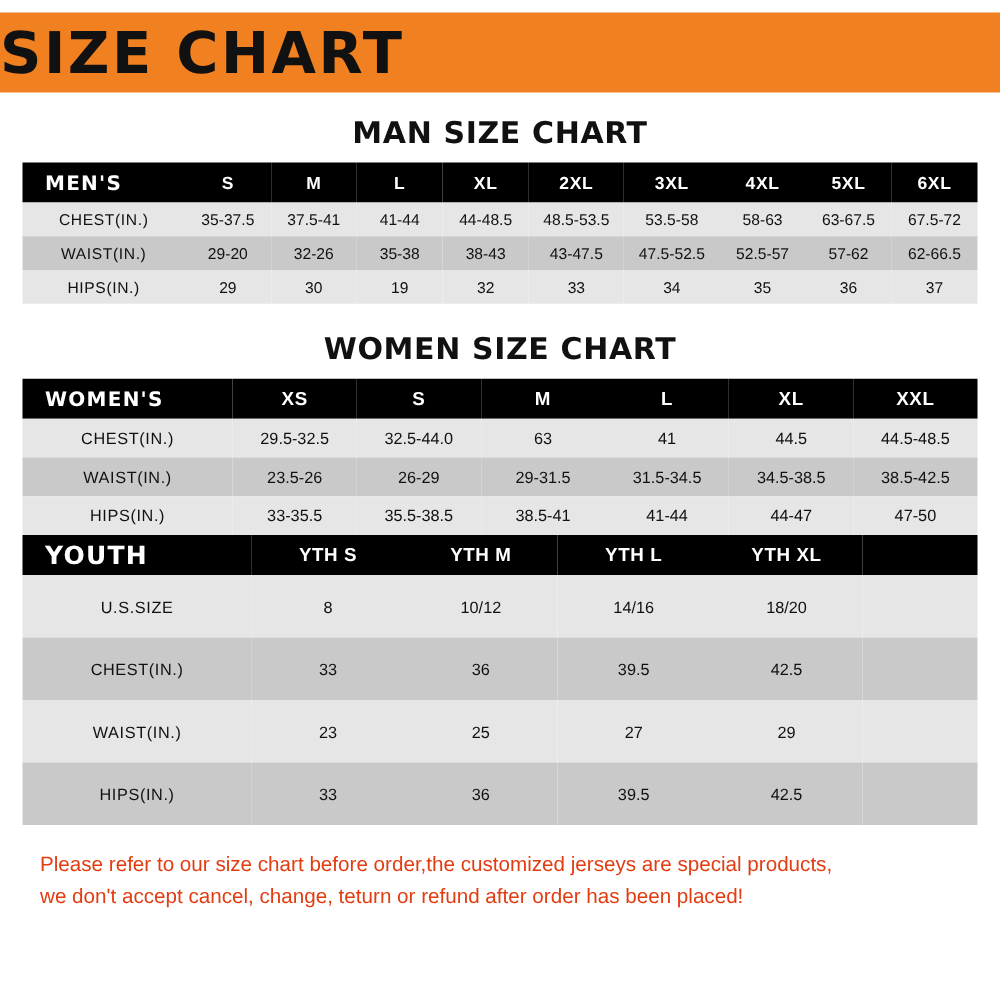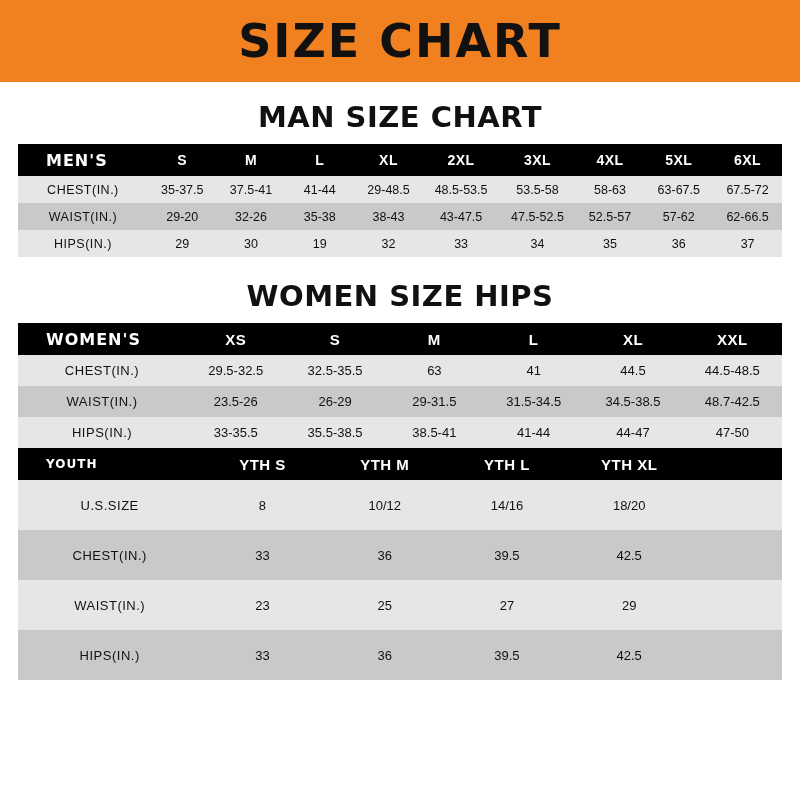--- a/index.html
+++ b/index.html
@@ -13,45 +13,46 @@
     position: relative;
     width: 800px; height: 800px;
     background: #ffffff;
     overflow: hidden;
   }
 
   
   .banner {
     position: relative;
     width: 800px;
-    height: 82px;
+    height: 64px;
     background: #f08020;
     display: flex;
     align-items: center;
-    justify-content: center;
+    justify-content: flex-start;
+    margin-top: 10px;
   }
   .banner-title {
     font-family: "DejaVu Sans", sans-serif;
     font-weight: bold;
     font-size: 46px;
     letter-spacing: 2px;
     color: #111111;
     line-height: 1;
     text-align: center;
   }
 
   .content {
     padding: 0 18px;
   }
 
   .section-title {
     text-align: center;
     font-family: "DejaVu Sans", sans-serif;
     font-weight: bold;
-    font-size: 29px;
+    font-size: 24px;
     color: #111111;
     letter-spacing: 0.5px;
   }
   .t-man   { margin-top: 18px; margin-bottom: 10px; }
   .t-women { margin-top: 22px; margin-bottom: 10px; }
   .t-youth { margin-top: 24px; margin-bottom: 10px; }
 
   table.sz {
     width: 100%;
     border-collapse: collapse;
@@ -70,21 +71,21 @@
   table.sz thead tr { background: #000000; }
   table.sz thead th {
     color: #ffffff;
     font-weight: bold;
     font-size: 14px;
     height: 32px;
     letter-spacing: 0.5px;
   }
   table.sz thead th.rowlabel {
     text-align: left;
-    padding-left: 28px;
+    padding-left: 18px;
     font-size: 16px;
     letter-spacing: 1px;
     font-family: "DejaVu Sans", sans-serif;
   }
   
   table.sz tbody tr:nth-child(odd)  { background: #e6e6e6; }
   table.sz tbody tr:nth-child(even) { background: #c9c9c9; }
   table.sz tbody td.rowlabel {
     font-weight: normal;
     letter-spacing: 0.5px;
@@ -94,21 +95,21 @@
   
   table.women thead th { font-size: 15px; margin-left: 43px; }
   table.women tbody td { font-size: 13px; height: 31px; }
   table.women tbody td.rowlabel { font-size: 13px; }
   table.women thead th.rowlabel { font-size: 16px; }
 
   
   table.youth thead th { font-size: 15px; }
   table.youth tbody td { font-size: 13px; height: 50px; }
   table.youth tbody td.rowlabel { font-size: 13px; }
-  table.youth thead th.rowlabel { font-size: 12px; }
+  table.youth thead th.rowlabel { font-size: 20px; }
 
   .footer-note {
     margin-top: 20px;
     padding: 0 14px;
     color: #e23c11;
     font-size: 16.5px;
     line-height: 1.5;
     text-align: left;
   }
   .footer-note div { white-space: nowrap; }
@@ -151,21 +152,21 @@
           <th>5XL</th>
           <th>6XL</th>
         </tr>
       </thead>
       <tbody>
         <tr>
           <td class="rowlabel">CHEST(IN.)</td>
           <td>35-37.5</td>
           <td>37.5-41</td>
           <td>41-44</td>
-          <td>29-48.5</td>
+          <td>44-48.5</td>
           <td>48.5-53.5</td>
           <td>53.5-58</td>
           <td>58-63</td>
           <td>63-67.5</td>
           <td>67.5-72</td>
         </tr>
         <tr>
           <td class="rowlabel">WAIST(IN.)</td>
           <td>29-20</td>
           <td>32-26</td>
@@ -185,21 +186,21 @@
           <td>32</td>
           <td>33</td>
           <td>34</td>
           <td>35</td>
           <td>36</td>
           <td>37</td>
         </tr>
       </tbody>
     </table>
 
-    <div class="section-title t-women">WOMEN SIZE HIPS</div>
+    <div class="section-title t-women">WOMEN SIZE CHART</div>
     <table class="sz women">
       <colgroup>
         <col style="width:22%">
           <col style="width:13%">
           <col style="width:13%">
           <col style="width:13%">
         <col style="width:13%">
           <col style="width:13%">
           <col style="width:13%">
       </colgroup>
@@ -211,34 +212,34 @@
           <th>M</th>
           <th>L</th>
           <th>XL</th>
           <th>XXL</th>
         </tr>
       </thead>
       <tbody>
         <tr>
           <td class="rowlabel">CHEST(IN.)</td>
           <td>29.5-32.5</td>
-          <td>32.5-35.5</td>
+          <td>32.5-44.0</td>
           <td>63</td>
           <td>41</td>
           <td>44.5</td>
           <td>44.5-48.5</td>
         </tr>
         <tr>
           <td class="rowlabel">WAIST(IN.)</td>
           <td>23.5-26</td>
           <td>26-29</td>
           <td>29-31.5</td>
           <td>31.5-34.5</td>
           <td>34.5-38.5</td>
-          <td>48.7-42.5</td>
+          <td>38.5-42.5</td>
         </tr>
         <tr>
           <td class="rowlabel">HIPS(IN.)</td>
           <td>33-35.5</td>
           <td>35.5-38.5</td>
           <td>38.5-41</td>
           <td>41-44</td>
           <td>44-47</td>
           <td>47-50</td>
         </tr>
@@ -294,16 +295,18 @@
           <td>33</td>
           <td>36</td>
           <td>39.5</td>
           <td>42.5</td>
           <td></td>
         </tr>
       </tbody>
     </table>
 
     <div class="footer-note">
+      <div>Please refer to our size chart before order,the customized jerseys are special products,</div>
+      <div>we don't accept cancel, change, teturn or refund after order has been placed!</div>
     </div>
 
   </div>
 </div>
 
 </body></html>

